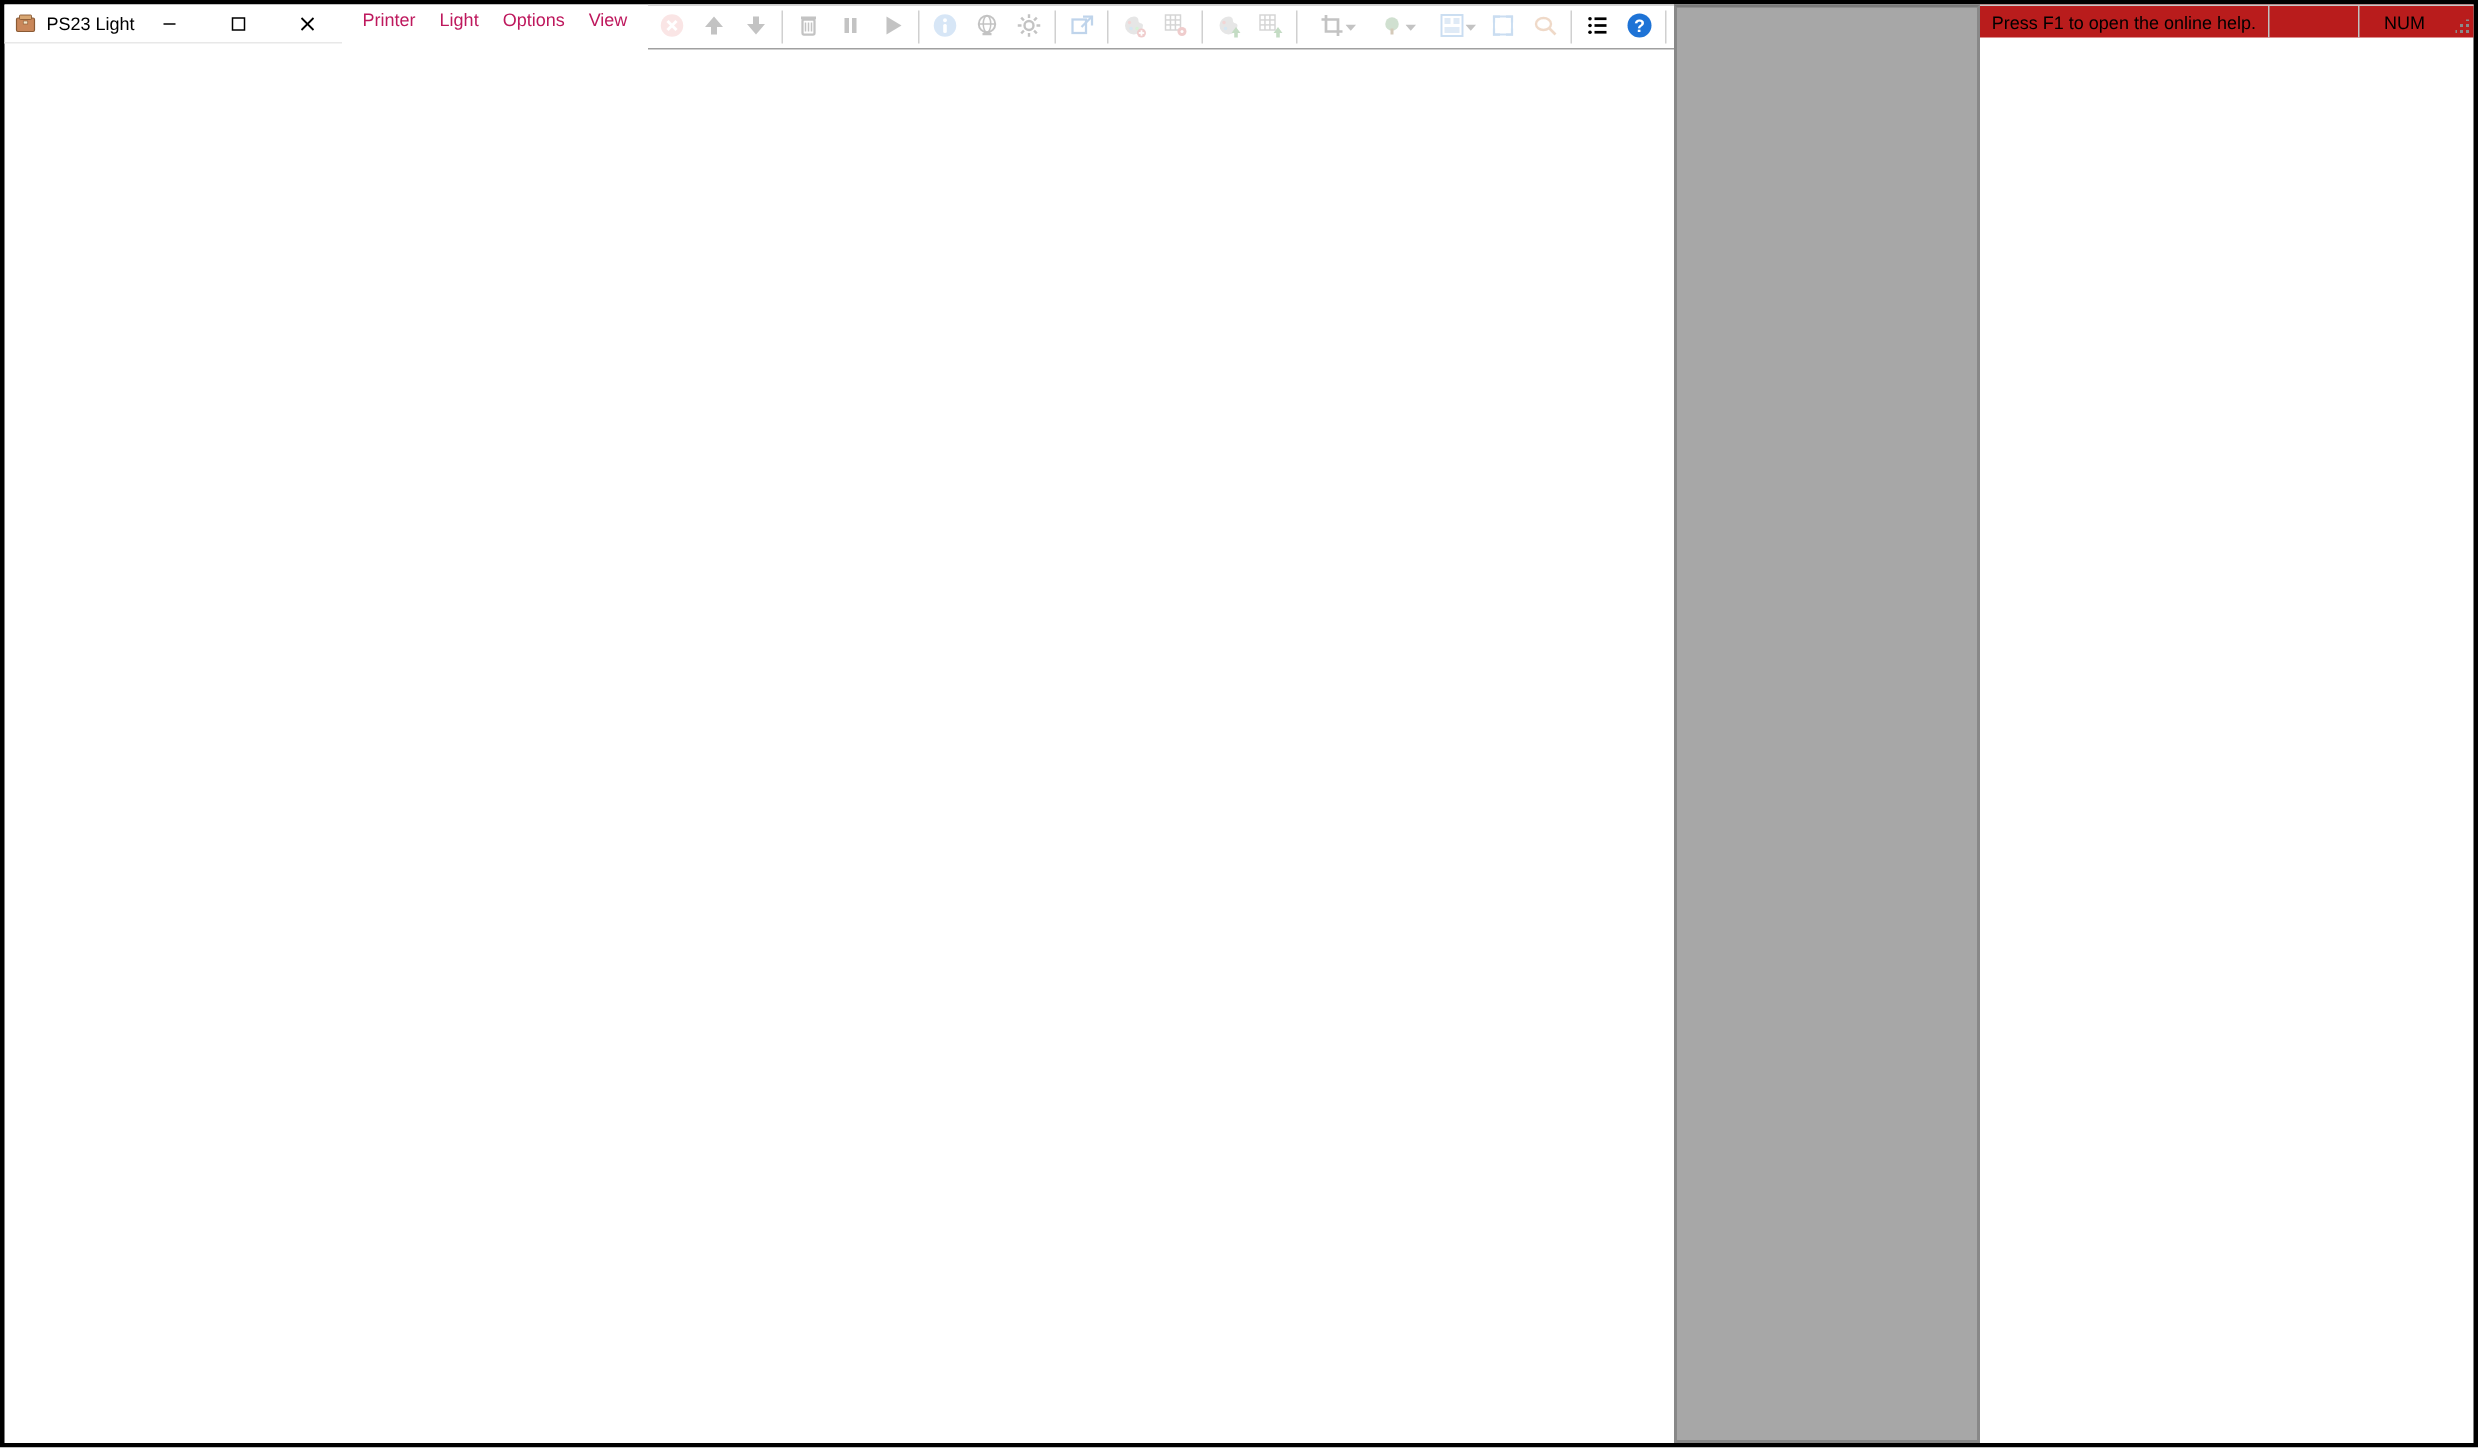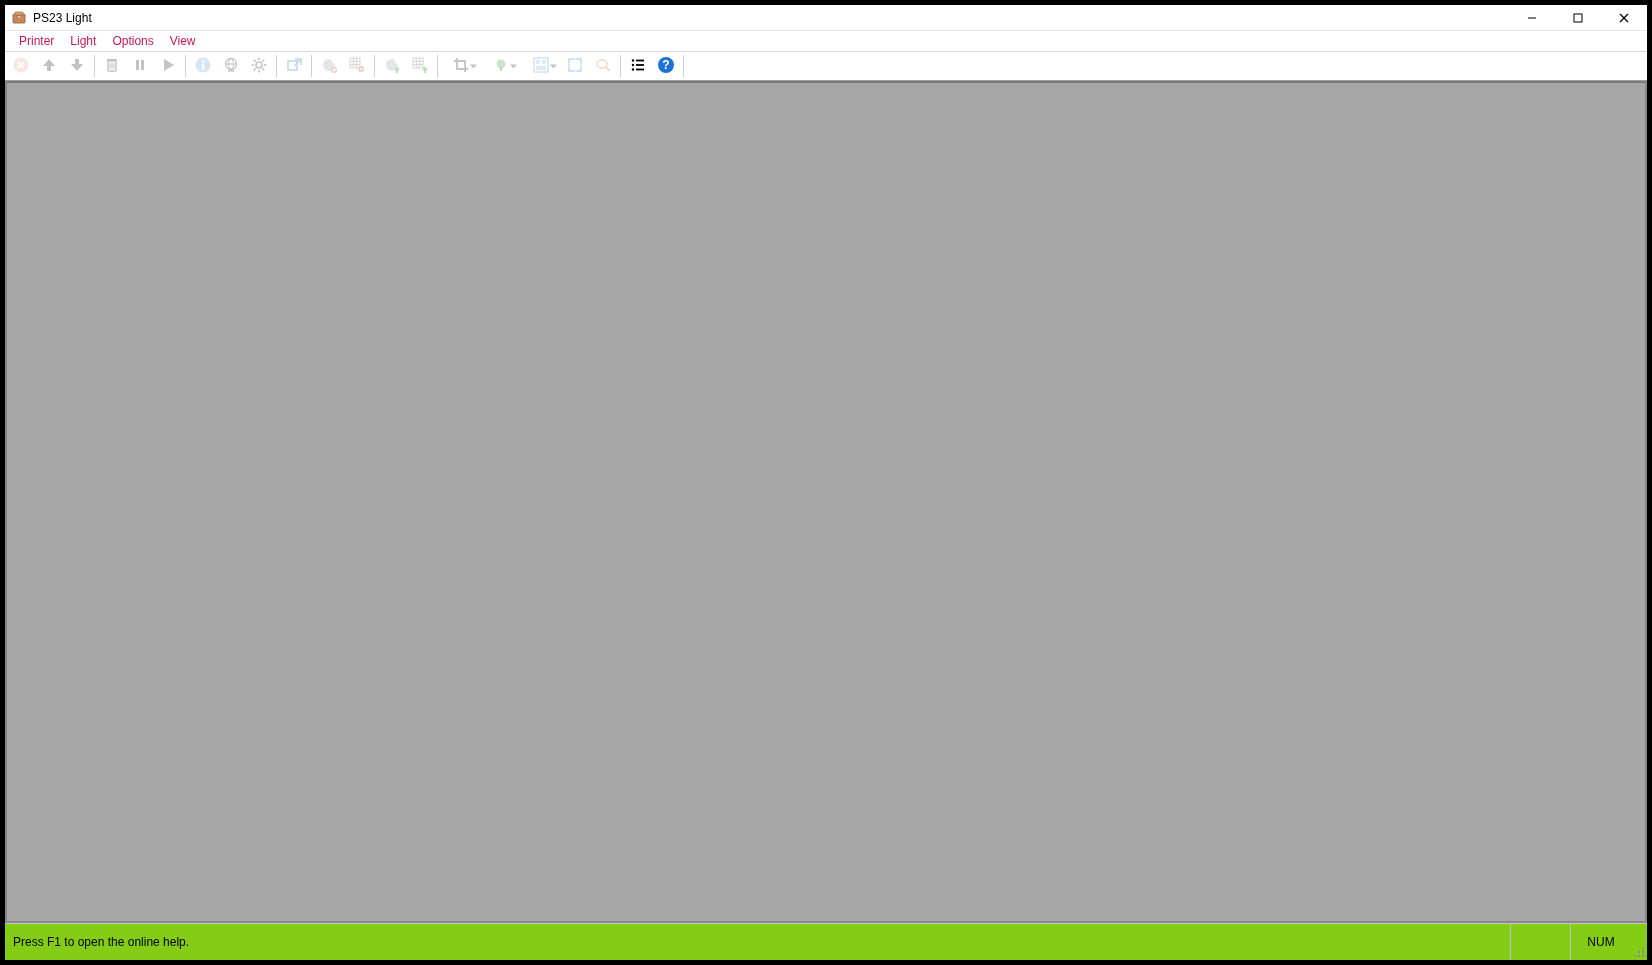--- a/index.html
+++ b/index.html
@@ -6,22 +6,22 @@
   html, body {
     margin: 0; padding: 0;
     width: 1652px; height: 965px;
     font-family: "Segoe UI", Tahoma, sans-serif;
     font-size: 12px;
     background: #ffffff;
     overflow: hidden;
   }
   .window {
     width: 100%; height: 100%;
-    display: flex; flex-direction: column;
-    border: 5px solid #000000;
+    display: flex; flex-direction: row;
+    border: 3px solid #000000;
   }
   
   .titlebar {
     height: 26px;
     display: flex; align-items: center;
     background: #ffffff;
     padding-left: 6px;
     border-bottom: 1px solid #e8e8e8;
   }
   .titlebar .app-icon {
@@ -81,36 +81,36 @@
   
   .workarea {
     flex: 1;
     background: #a7a7a7;
     border: 2px solid #888;
     border-top-color: #7a7a7a;
     margin: 0;
   }
   
   .statusbar {
-    height: 37px;
-    display: flex; align-items: flex-end;
-    background: #84cc16;
+    height: 22px;
+    display: flex; align-items: flex-start;
+    background: #b91c1c;
     border-top: 1px solid #c8c8c8;
     font-size: 12px;
     color: #000;
   }
   .statusbar .pane {
     padding: 0 8px;
     height: 100%;
     display: flex; align-items: center;
     border-right: 1px solid #c0c0c0;
   }
   .statusbar .pane.first { flex: 1; border-right: 1px solid #c0c0c0; }
   .statusbar .pane.mid { width: 60px; }
-  .statusbar .pane.num { width: 60px; justify-content: center; border-right: none; margin-top: 44px; }
+  .statusbar .pane.num { width: 60px; justify-content: center; border-right: none; }
   .statusbar .grip {
     width: 16px; height: 100%;
     display: flex; align-items: flex-end; justify-content: flex-end;
     padding: 2px;
   }
   .grip-dots {
     width: 10px; height: 10px;
     background-image:
       radial-gradient(circle at 8px 8px, #8a8a8a 1px, transparent 1px),
       radial-gradient(circle at 8px 4px, #8a8a8a 1px, transparent 1px),

